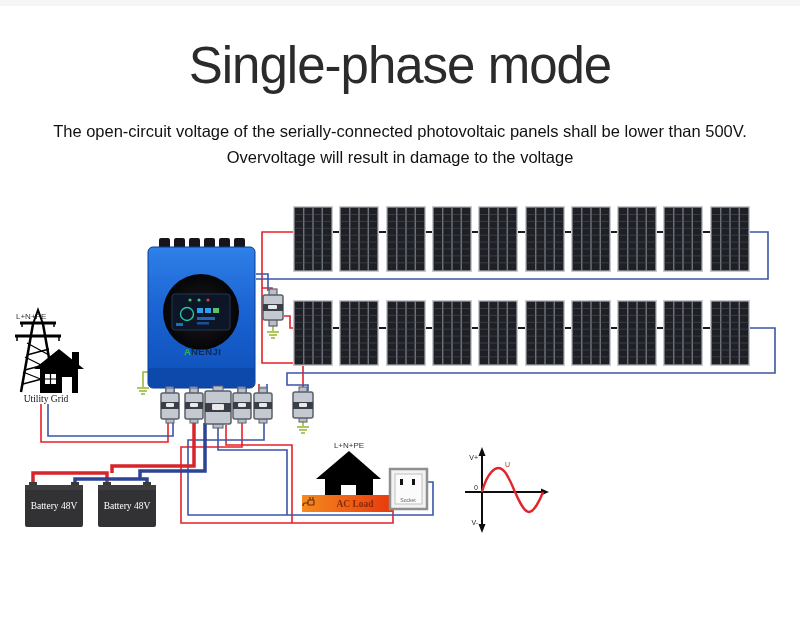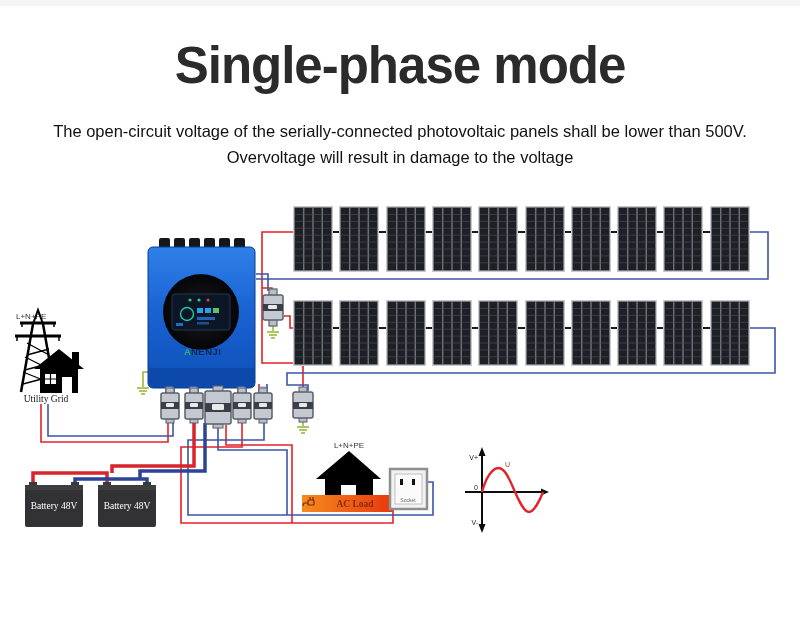--- a/index.html
+++ b/index.html
@@ -1,20 +1,20 @@
 <!DOCTYPE html>
 <html><head>
 <meta charset="utf-8">
 <style>
   html,body{margin:0;padding:0;background:#fff;}
   .stage{position:relative;width:800px;height:623px;background:#ffffff;overflow:hidden;
          font-family:"Liberation Sans",sans-serif;}
   .top-strip{position:absolute;top:0;left:0;width:800px;height:6px;background:#f7f4f4;}
   .title{position:absolute;top:36px;left:0;width:800px;margin:0;text-align:center;
-         font-size:51px;font-weight:bold;letter-spacing:-1px;color:#2b2b2b;
+         font-size:51px;font-weight:normal;letter-spacing:-1px;color:#2b2b2b;
          font-family:"Liberation Sans",sans-serif;}
   .subtitle{position:absolute;top:118px;left:0;width:800px;margin:0;text-align:center;
             font-size:16.5px;line-height:26px;color:#111;}
   svg{position:absolute;top:0;left:0;}
   svg text{font-family:"Liberation Sans",sans-serif;}
   .lbl-small{font-size:8px;fill:#333;}
   .lbl-serif{font-family:"Liberation Serif",serif;font-size:9.5px;fill:#111;}
   .lbl-batt{font-family:"Liberation Serif",serif;font-size:9.5px;fill:#ffffff;}
   .lbl-acload{font-family:"Liberation Serif",serif;font-size:9.5px;font-weight:bold;fill:#8a2a08;}
   .lbl-socket{font-size:5px;fill:#666;}

